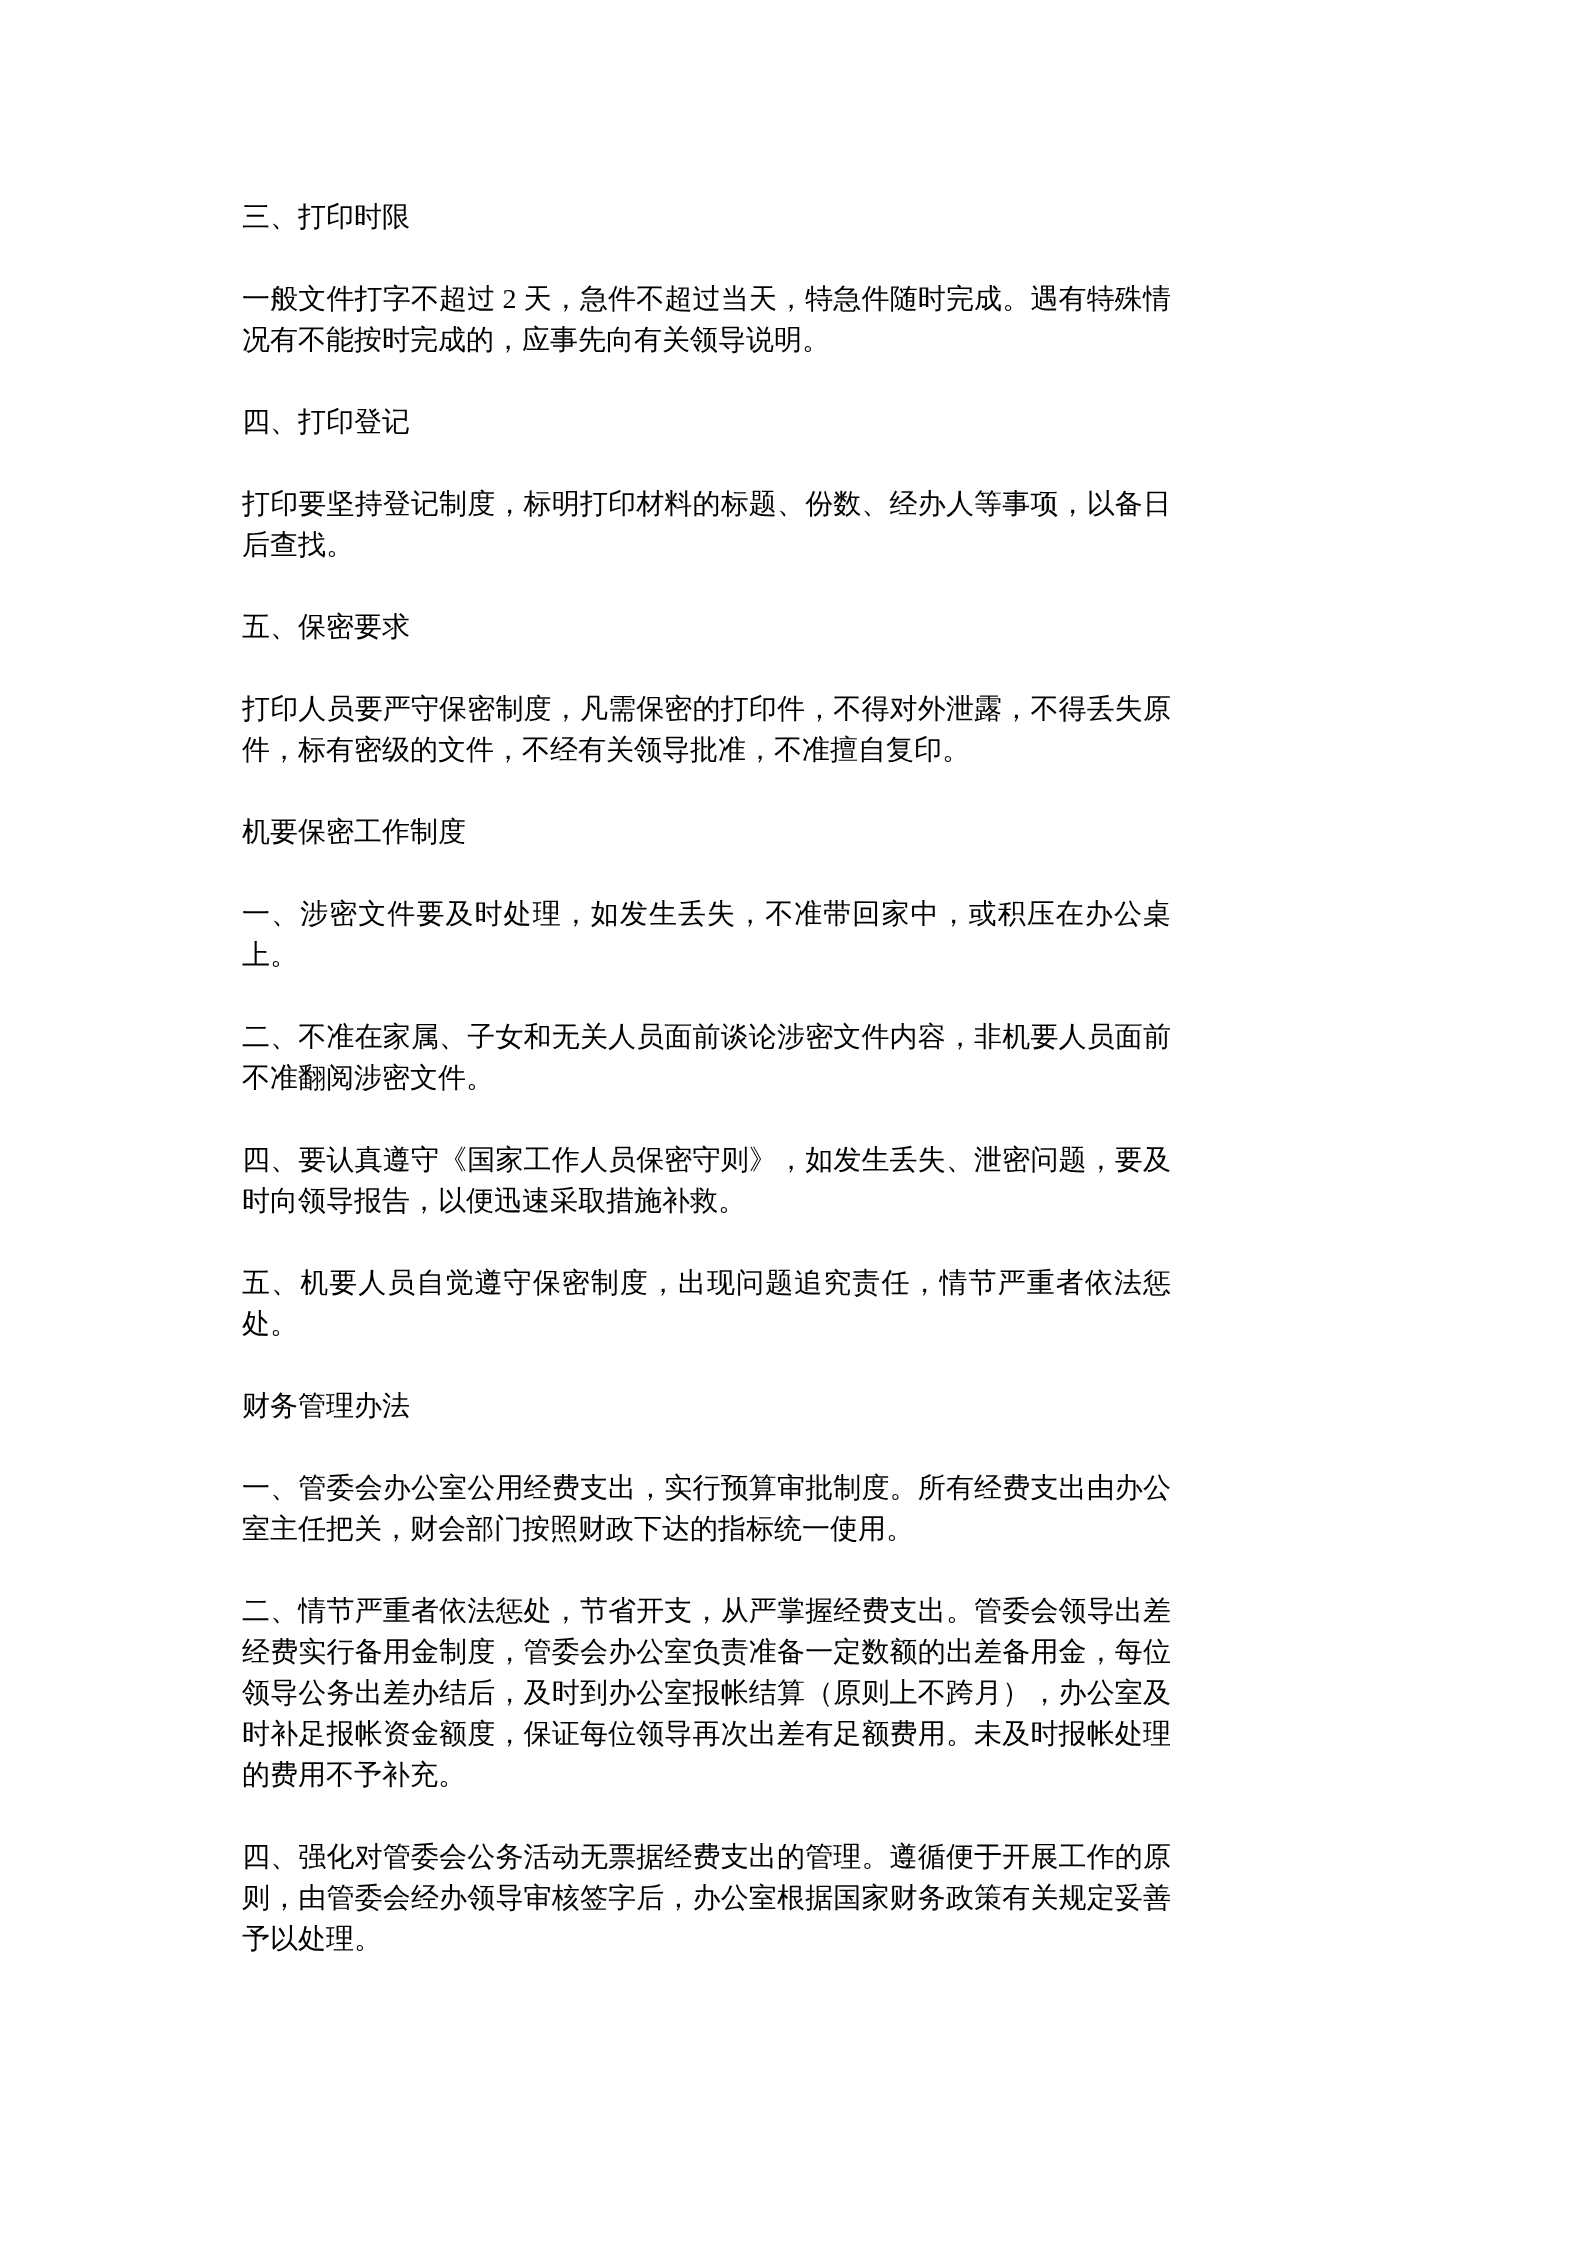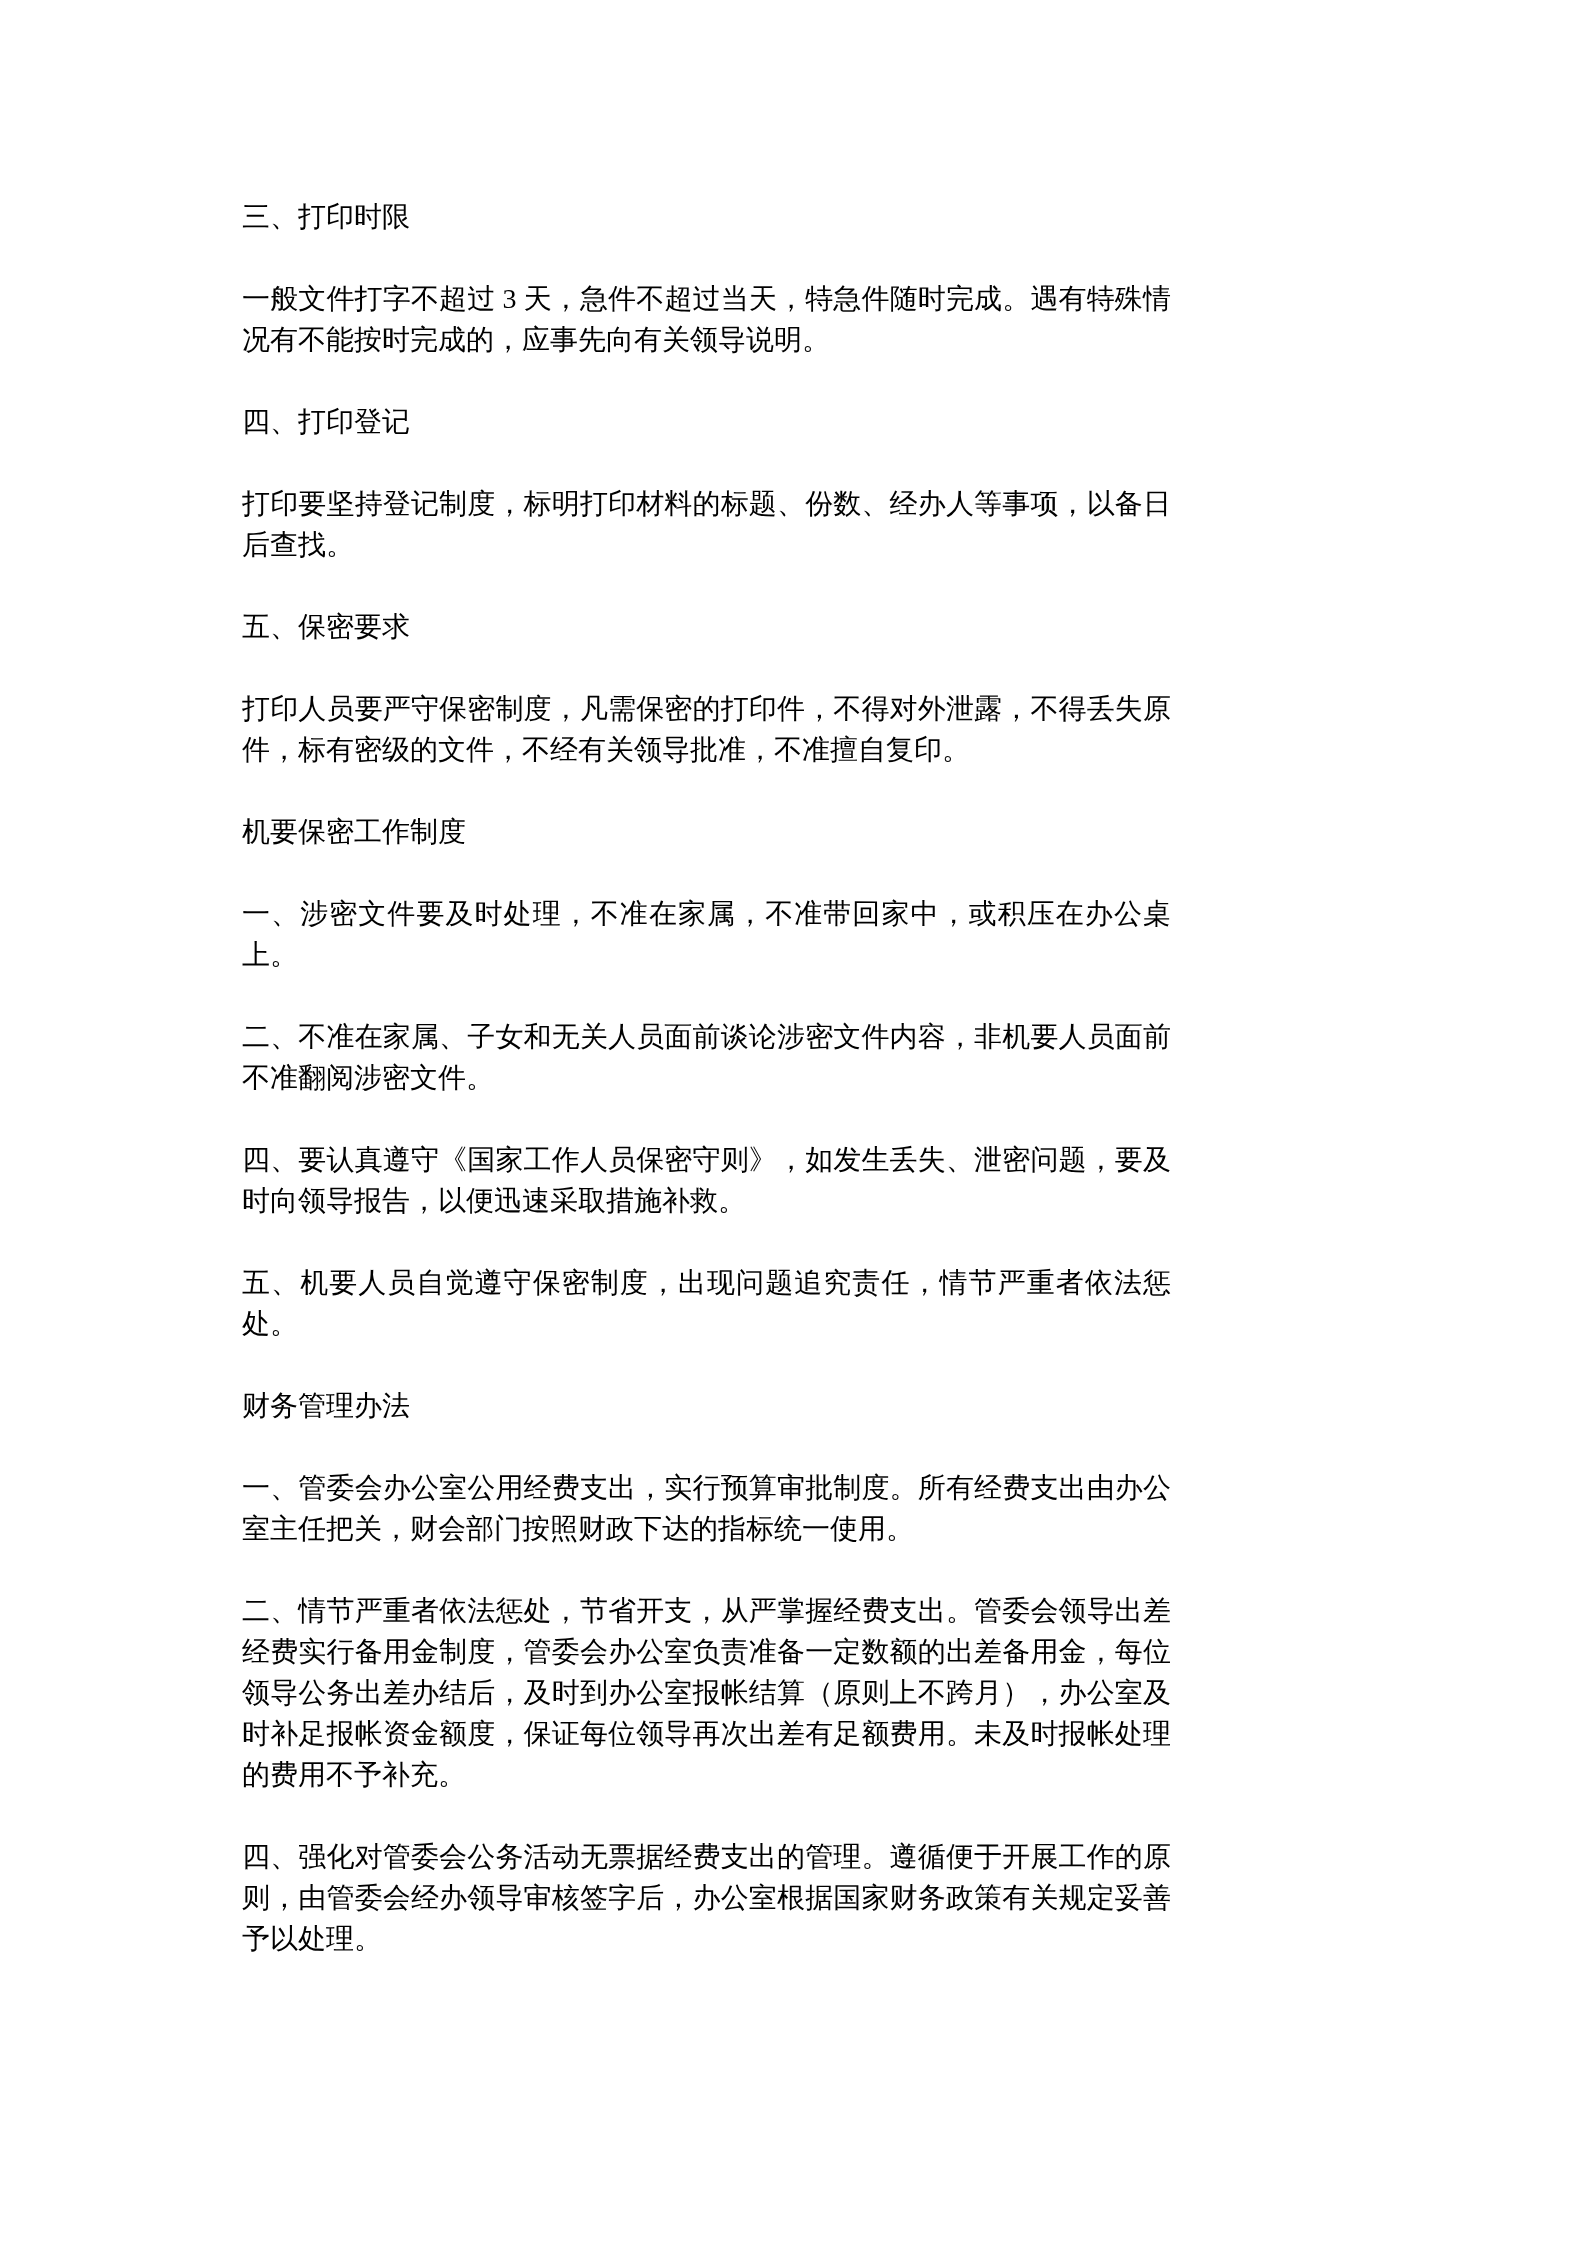--- a/index.html
+++ b/index.html
@@ -32,27 +32,27 @@
   }
   .page p:last-child {
     margin-bottom: 12px;
   }
 </style>
 </head>
 <body>
 
 <div class="page">
   <p>三、打印时限</p>
-  <p>一般文件打字不超过 3 天，急件不超过当天，特急件随时完成。遇有特殊情况有不能按时完成的，应事先向有关领导说明。</p>
+  <p>一般文件打字不超过 2 天，急件不超过当天，特急件随时完成。遇有特殊情况有不能按时完成的，应事先向有关领导说明。</p>
   <p>四、打印登记</p>
   <p>打印要坚持登记制度，标明打印材料的标题、份数、经办人等事项，以备日后查找。</p>
   <p>五、保密要求</p>
   <p>打印人员要严守保密制度，凡需保密的打印件，不得对外泄露，不得丢失原件，标有密级的文件，不经有关领导批准，不准擅自复印。</p>
   <p>机要保密工作制度</p>
-  <p>一、涉密文件要及时处理，不准在家属，不准带回家中，或积压在办公桌上。</p>
+  <p>一、涉密文件要及时处理，如发生丢失，不准带回家中，或积压在办公桌上。</p>
   <p>二、不准在家属、子女和无关人员面前谈论涉密文件内容，非机要人员面前不准翻阅涉密文件。</p>
   <p>四、要认真遵守《国家工作人员保密守则》，如发生丢失、泄密问题，要及时向领导报告，以便迅速采取措施补救。</p>
   <p>五、机要人员自觉遵守保密制度，出现问题追究责任，情节严重者依法惩处。</p>
   <p>财务管理办法</p>
   <p>一、管委会办公室公用经费支出，实行预算审批制度。所有经费支出由办公室主任把关，财会部门按照财政下达的指标统一使用。</p>
   <p>二、情节严重者依法惩处，节省开支，从严掌握经费支出。管委会领导出差经费实行备用金制度，管委会办公室负责准备一定数额的出差备用金，每位领导公务出差办结后，及时到办公室报帐结算（原则上不跨月），办公室及时补足报帐资金额度，保证每位领导再次出差有足额费用。未及时报帐处理的费用不予补充。</p>
   <p>四、强化对管委会公务活动无票据经费支出的管理。遵循便于开展工作的原则，由管委会经办领导审核签字后，办公室根据国家财务政策有关规定妥善予以处理。</p>
 </div>
 
 </body></html>

